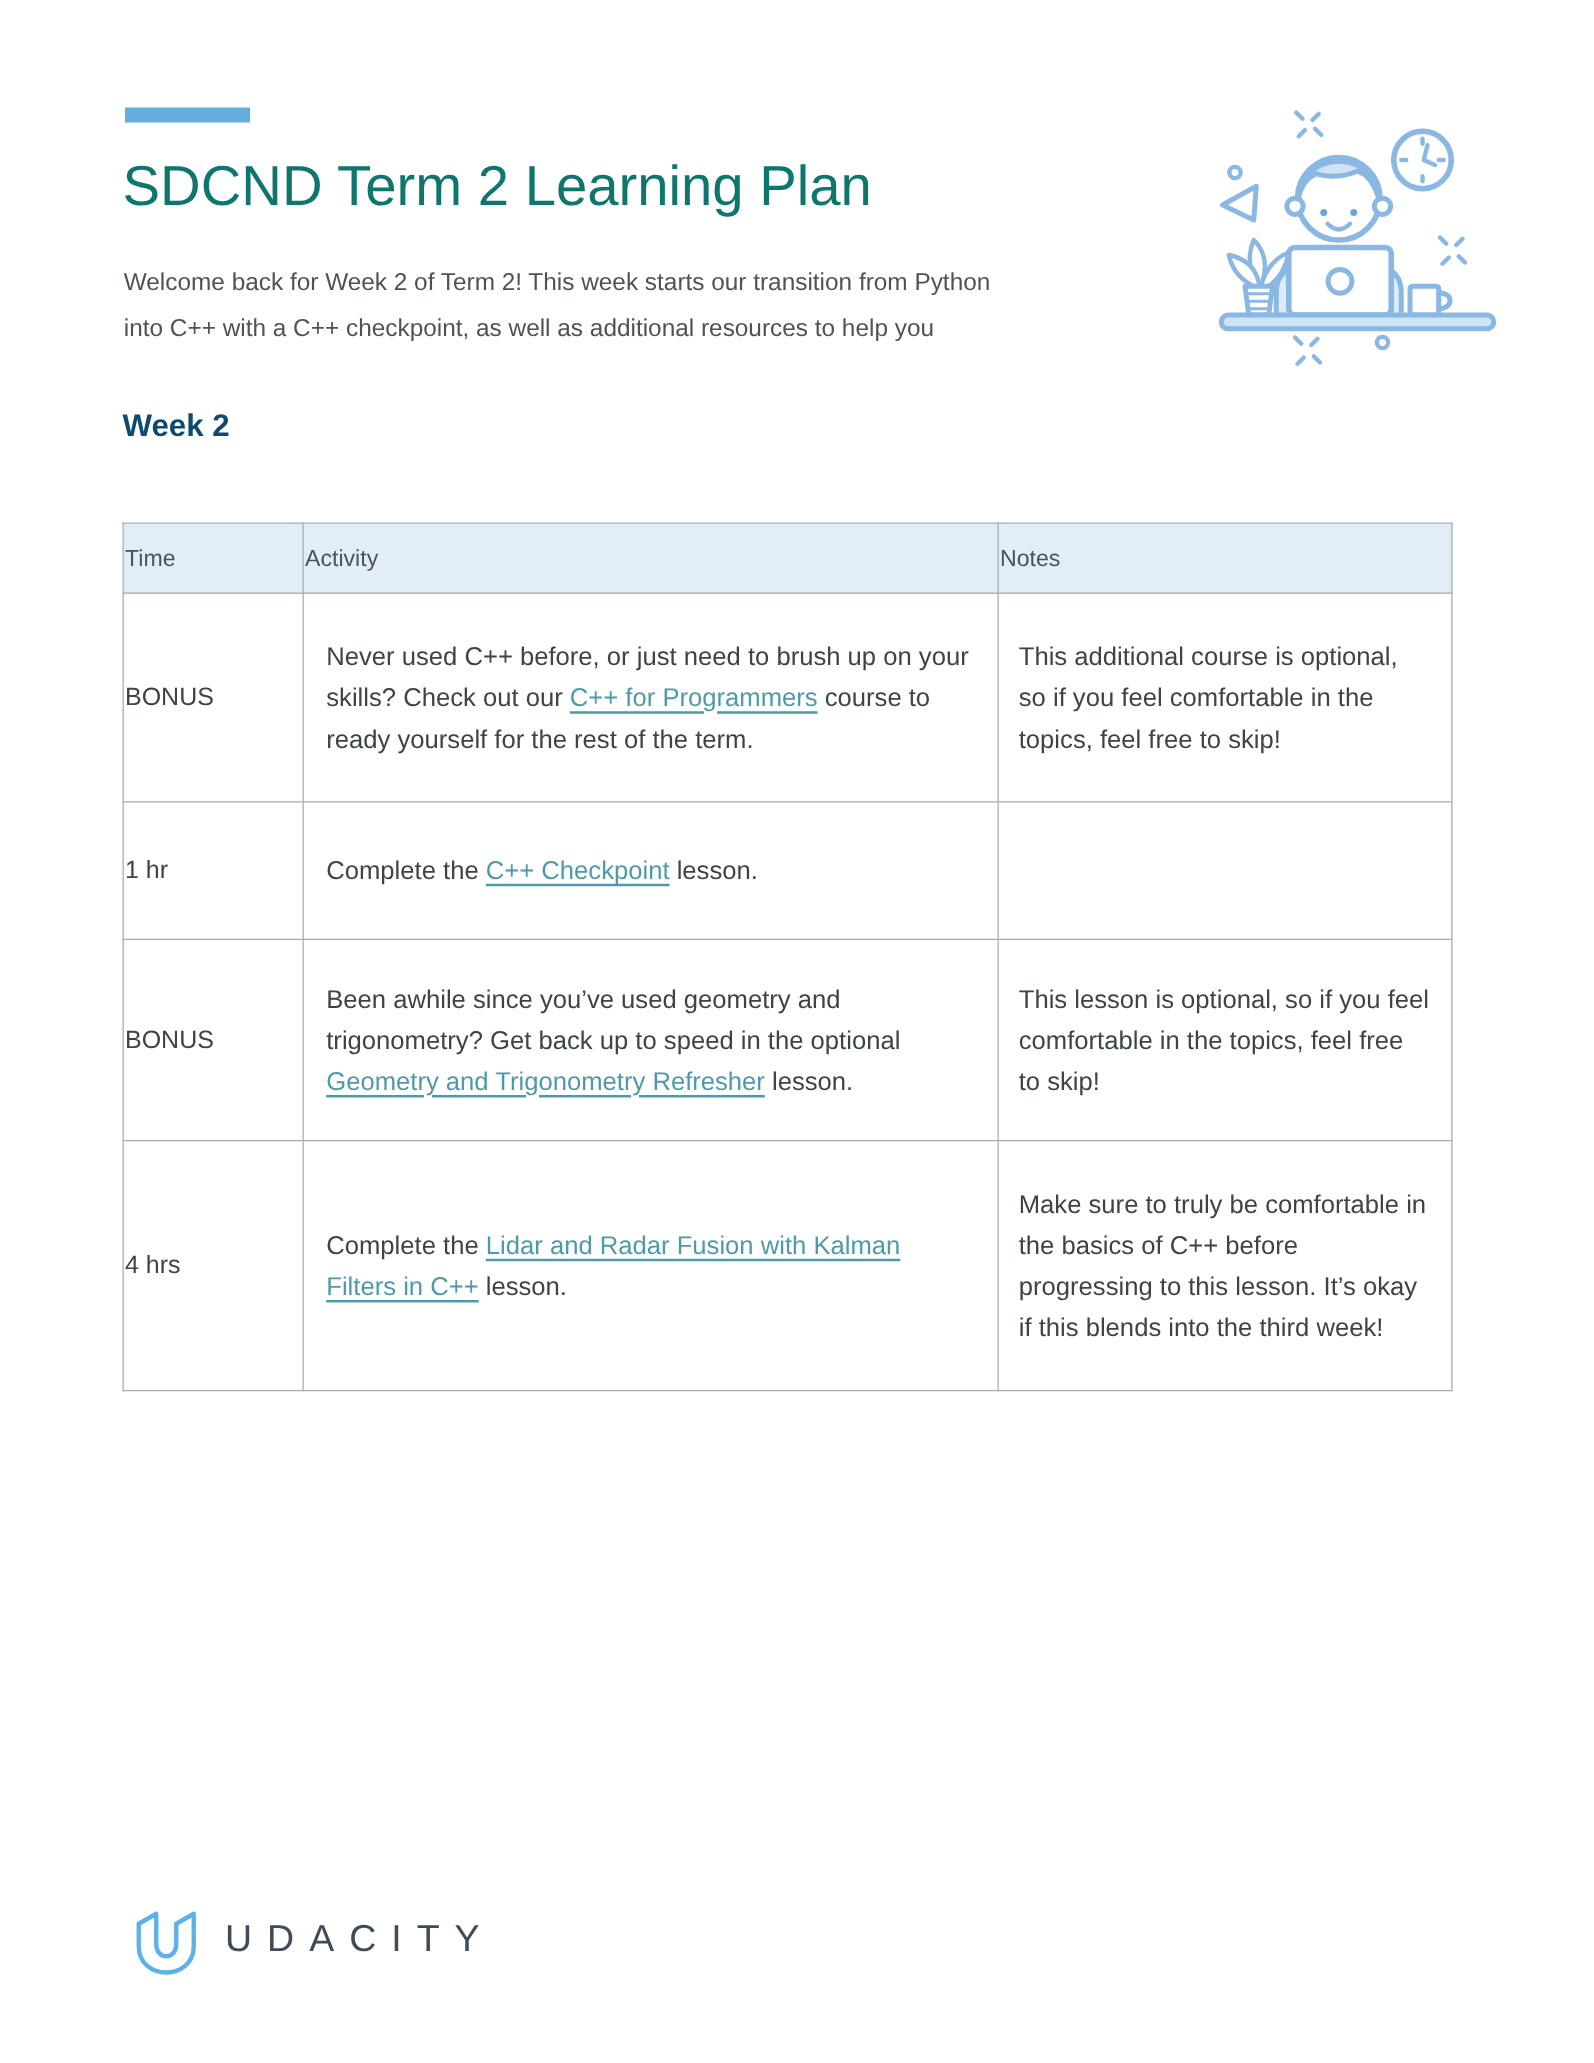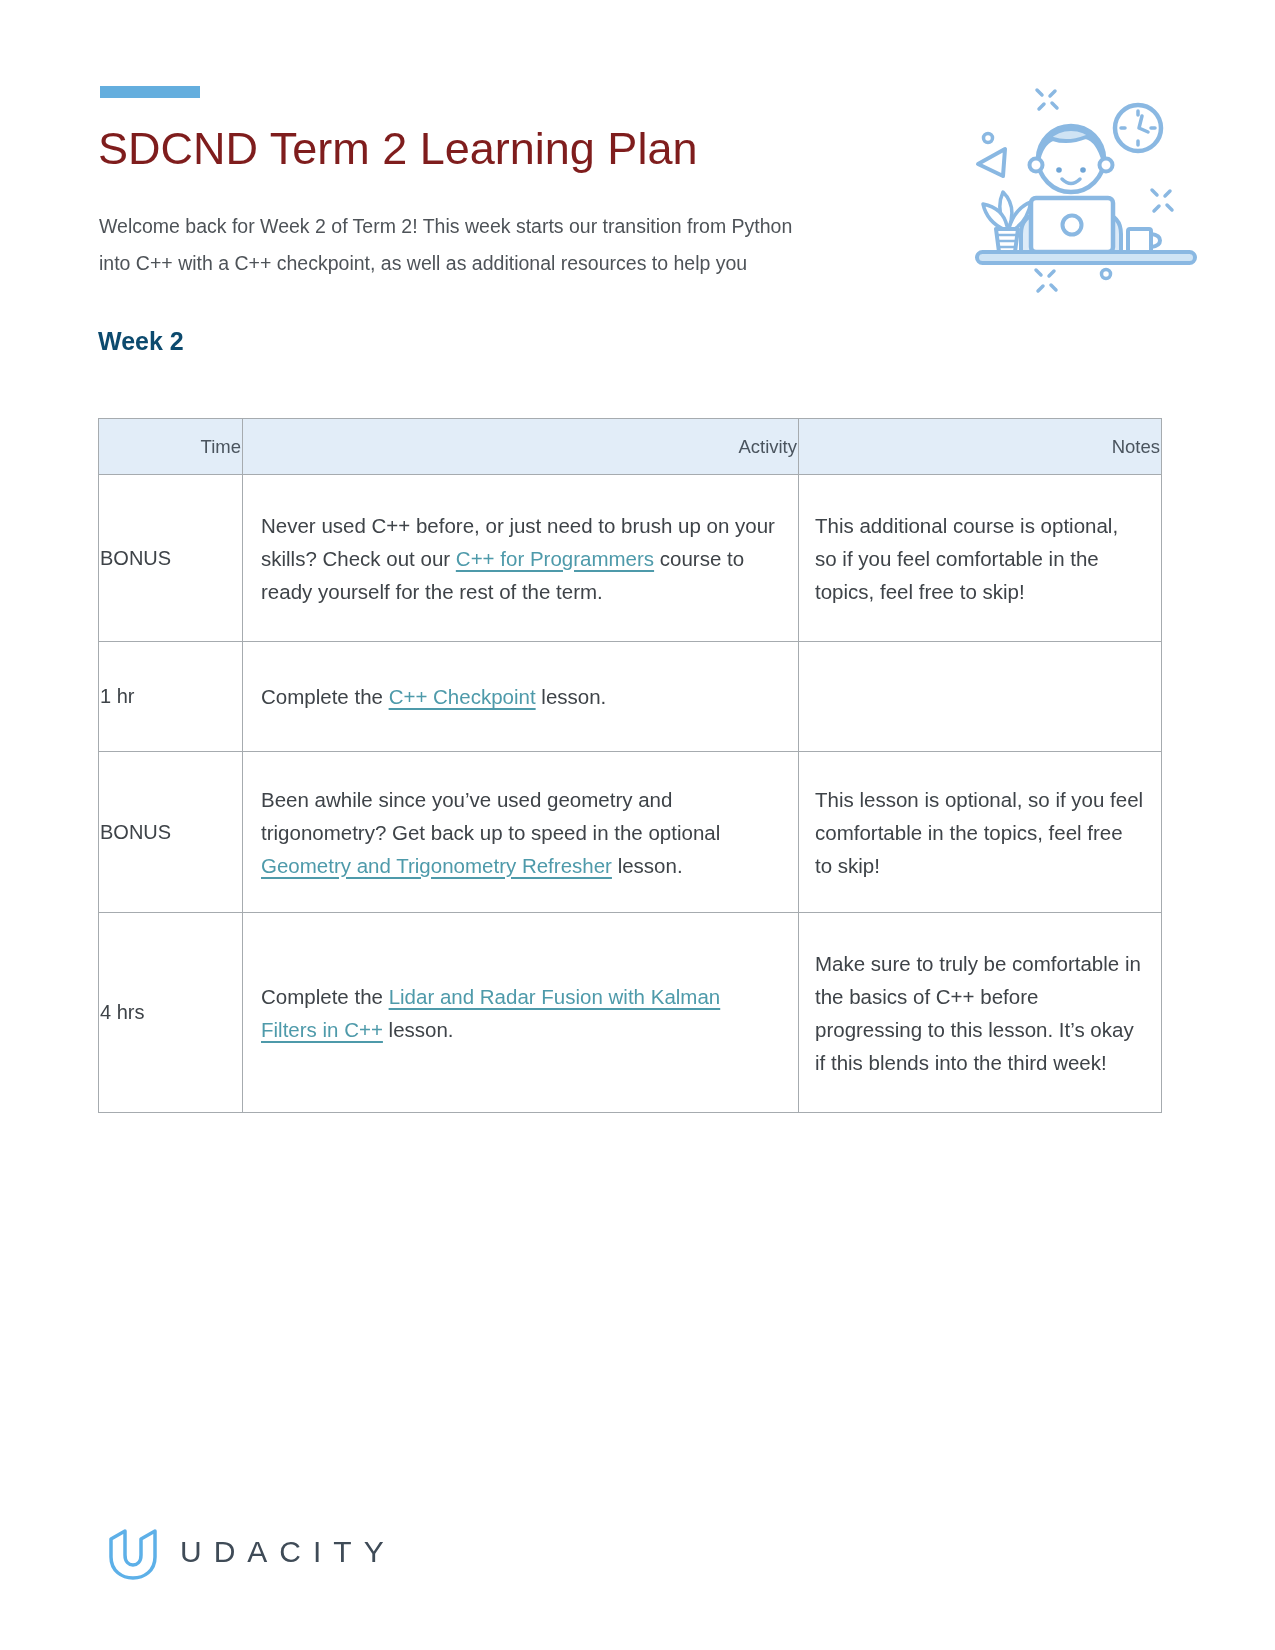--- a/index.html
+++ b/index.html
@@ -15,36 +15,36 @@
   }
   html,body{margin:0;padding:0;}
   body{
     width:1275px;height:1650px;position:relative;background:#ffffff;
     font-family:"Liberation Sans","DejaVu Sans",sans-serif;
     -webkit-font-smoothing:antialiased;
   }
   .accent-bar{position:absolute;left:100px;top:86px;width:100px;height:12px;background:var(--accent);}
   .page-title{
     position:absolute;left:98px;top:122px;margin:0;
-    font-size:45px;font-weight:300;color:#7f1d1d;line-height:1.2;
+    font-size:45px;font-weight:300;color:#0f766e;line-height:1.2;
   }
   .intro{position:absolute;left:99px;top:208px;width:800px;}
   .intro-line{font-size:19.5px;line-height:37px;color:var(--muted);}
   .week-heading{position:absolute;left:98px;top:327px;margin:0;font-size:25px;font-weight:700;color:#0c4a6e;}
   .illustration{position:absolute;left:925px;top:82px;}
 
   table.schedule{
     position:absolute;left:98px;top:418px;width:1063px;
     border-collapse:collapse;table-layout:fixed;
   }
   .schedule th,.schedule td{border:1px solid var(--table-border);}
   .schedule thead tr{height:56px;}
   .schedule th{
     background:var(--table-header-bg);
-    font-weight:400;font-size:18.5px;color:#4a545e;text-align:right;
+    font-weight:400;font-size:18.5px;color:#4a545e;text-align:left;
   }
   .schedule tbody tr:nth-child(1){height:167px;}
   .schedule tbody tr:nth-child(2){height:110px;}
   .schedule tbody tr:nth-child(3){height:161px;}
   .schedule tbody tr:nth-child(4){height:200px;}
   .col-time{width:144px;}
   .col-activity{width:556px;}
   .col-notes{width:363px;}
   .cell-time{vertical-align:middle;font-size:20px;color:var(--text);}
   .cell-activity{vertical-align:middle;padding:0 18px;}

